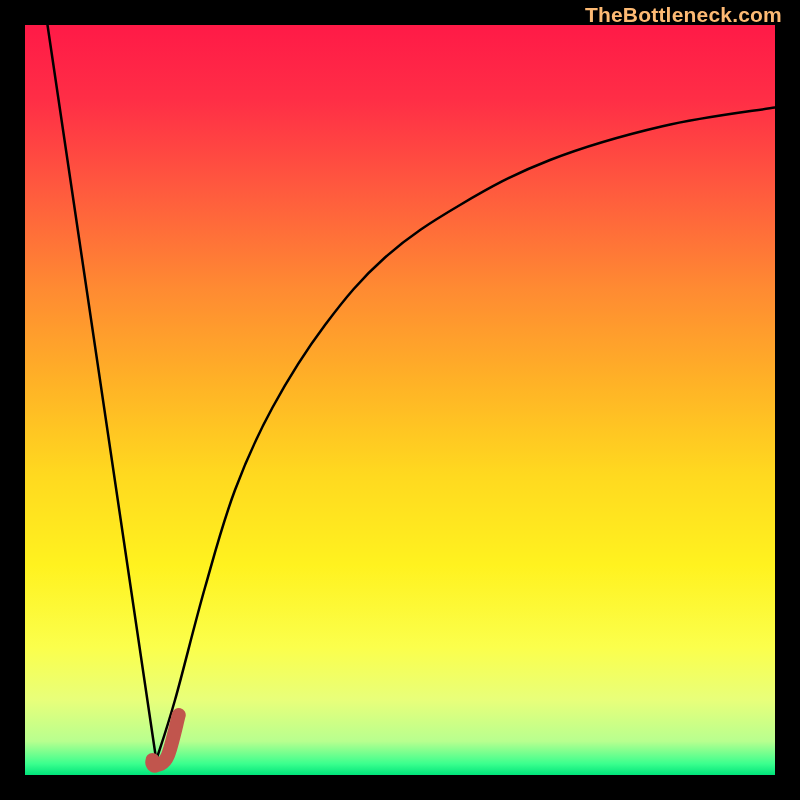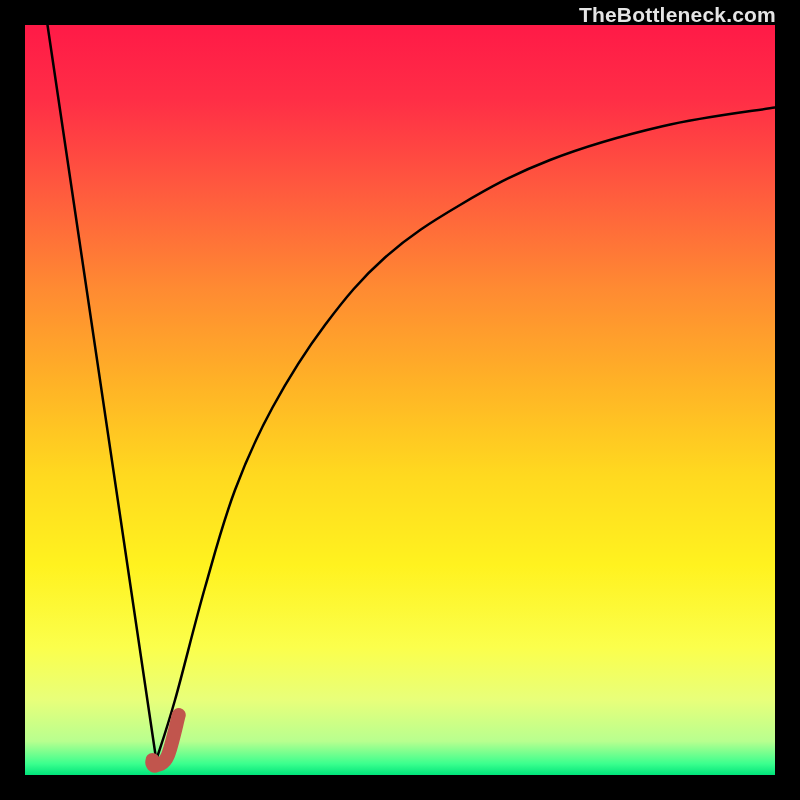--- a/index.html
+++ b/index.html
@@ -14,22 +14,22 @@
     position: absolute;
     left: 25px;
     top: 25px;
     width: 750px;
     height: 750px;
     background: #000;
   }
   .attribution {
     position: absolute;
     top: 3px;
-    right: 24px;
-    color: #e5e5e5;
+    right: 18px;
+    color: #fdba74;
     font-family: Arial, Helvetica, sans-serif;
     font-size: 21px;
     font-weight: 600;
     letter-spacing: 0.2px;
     user-select: none;
   }
   svg {
     display: block;
   }
 </style>

